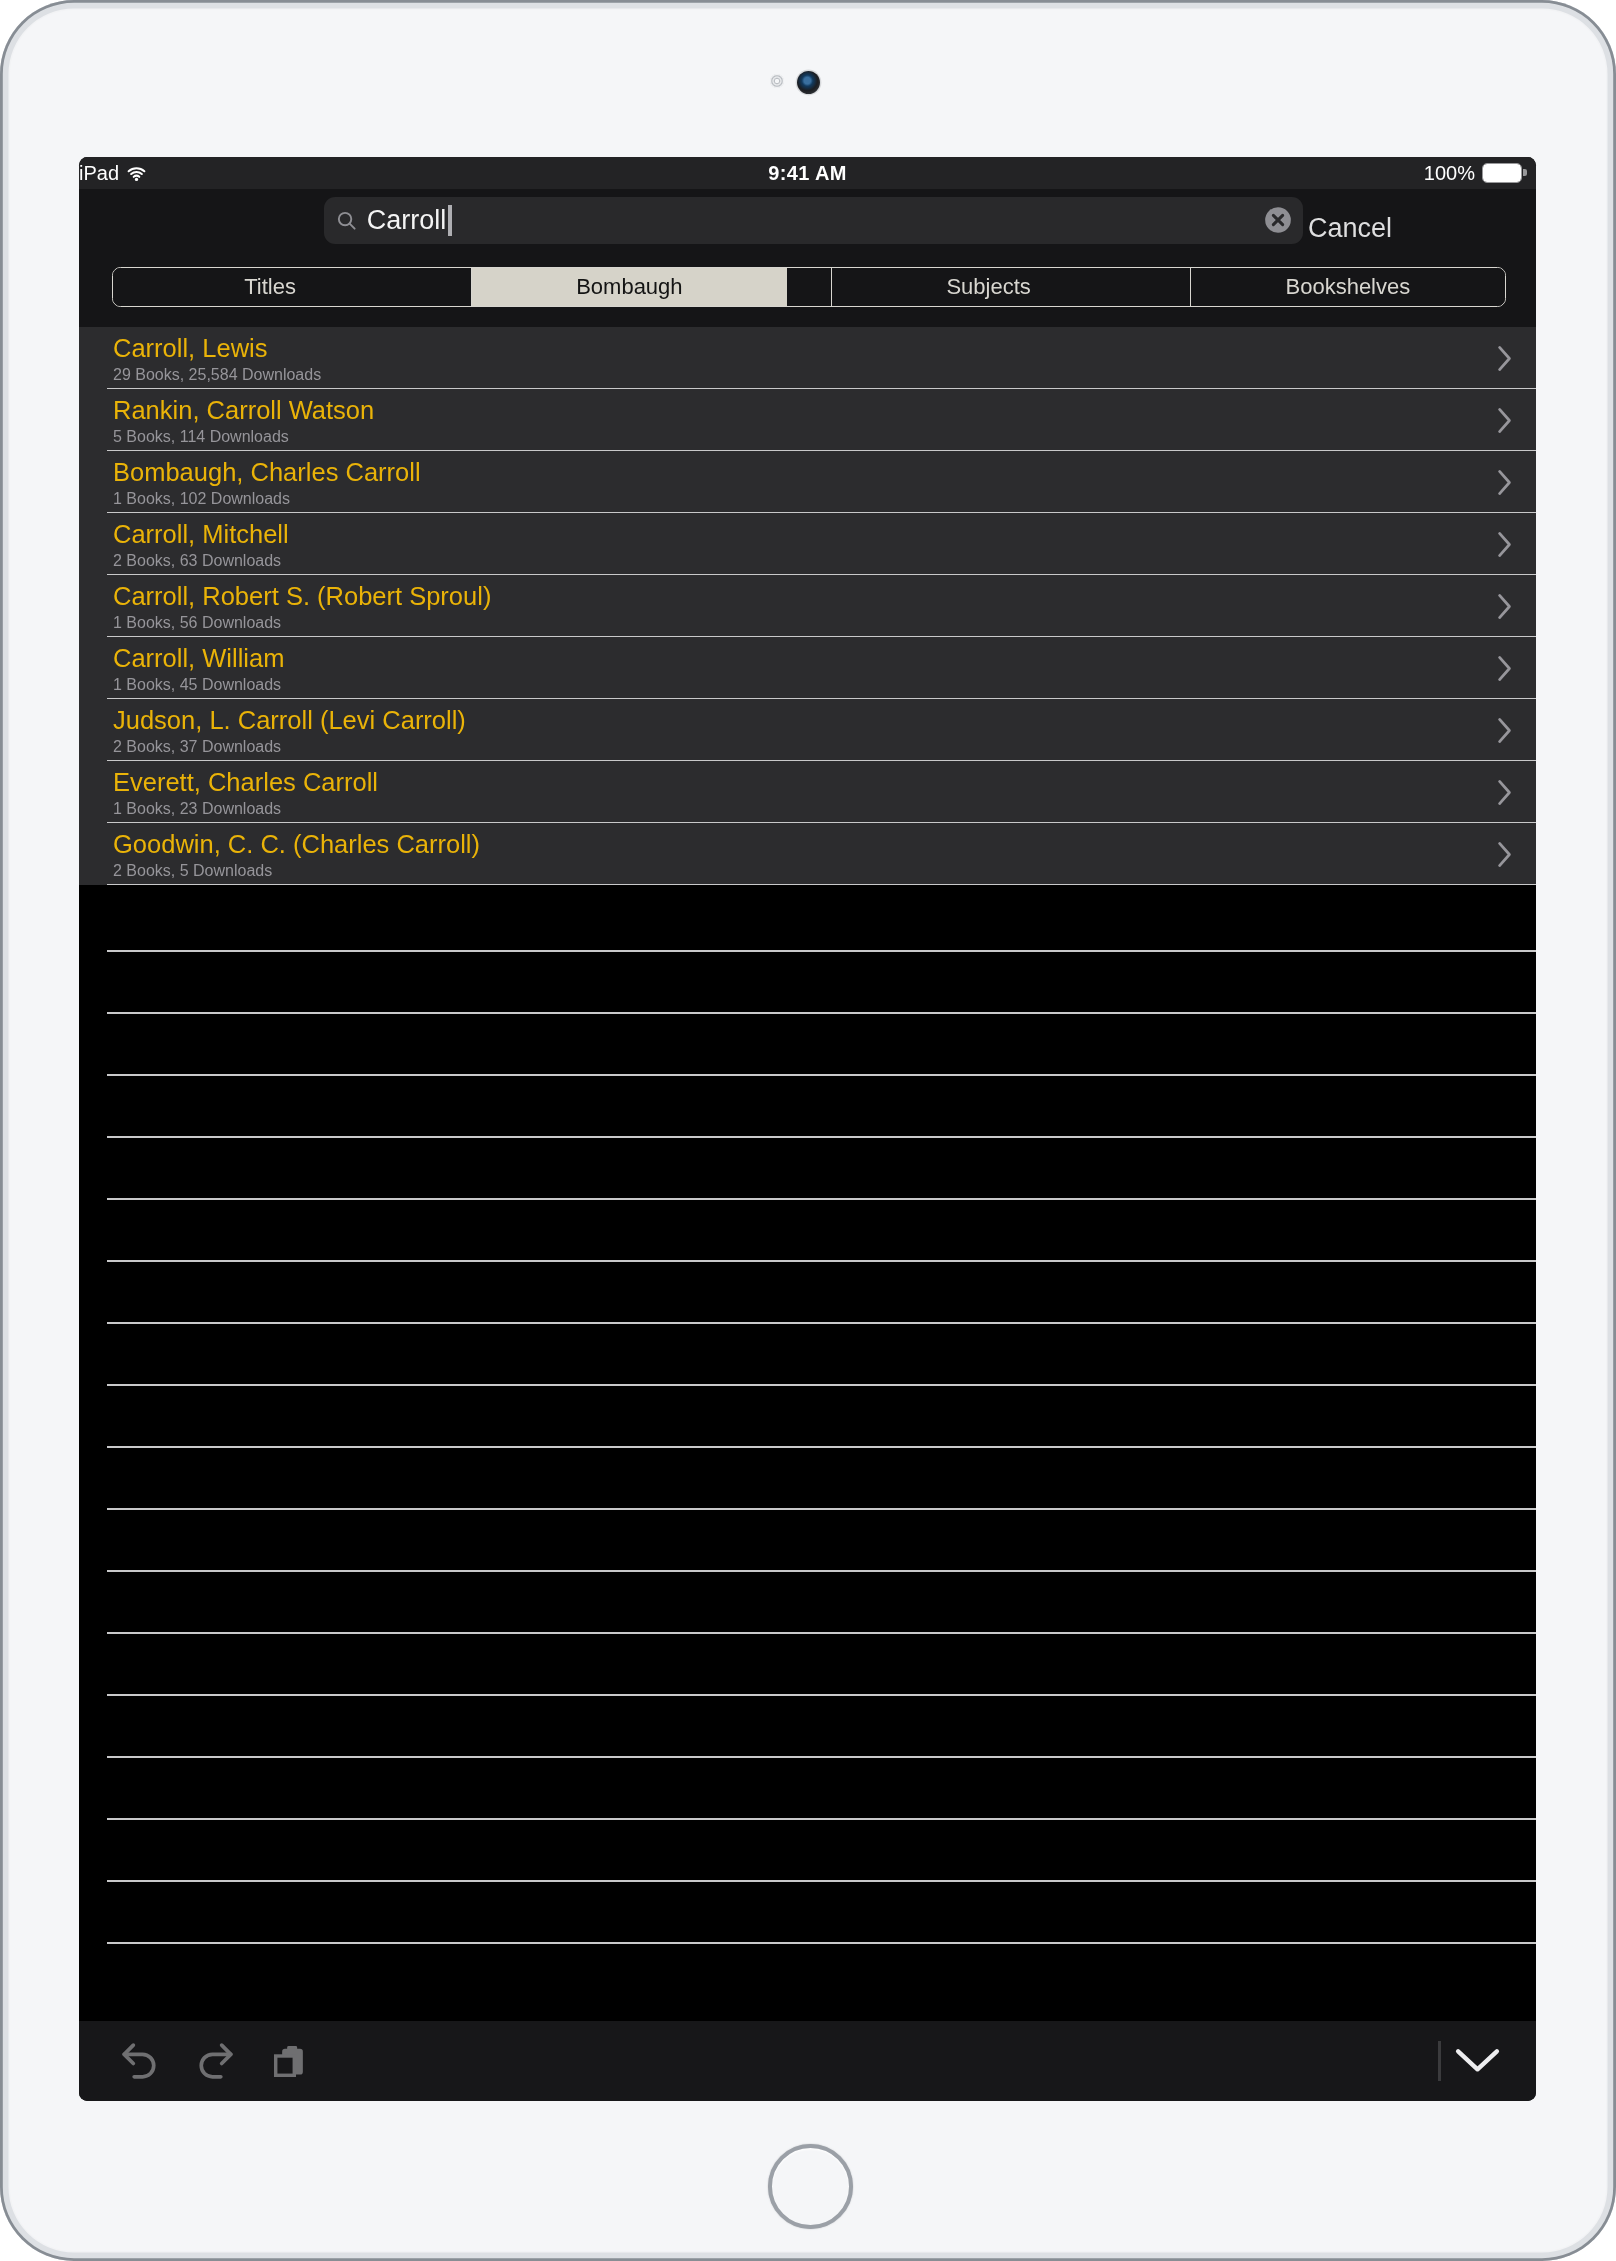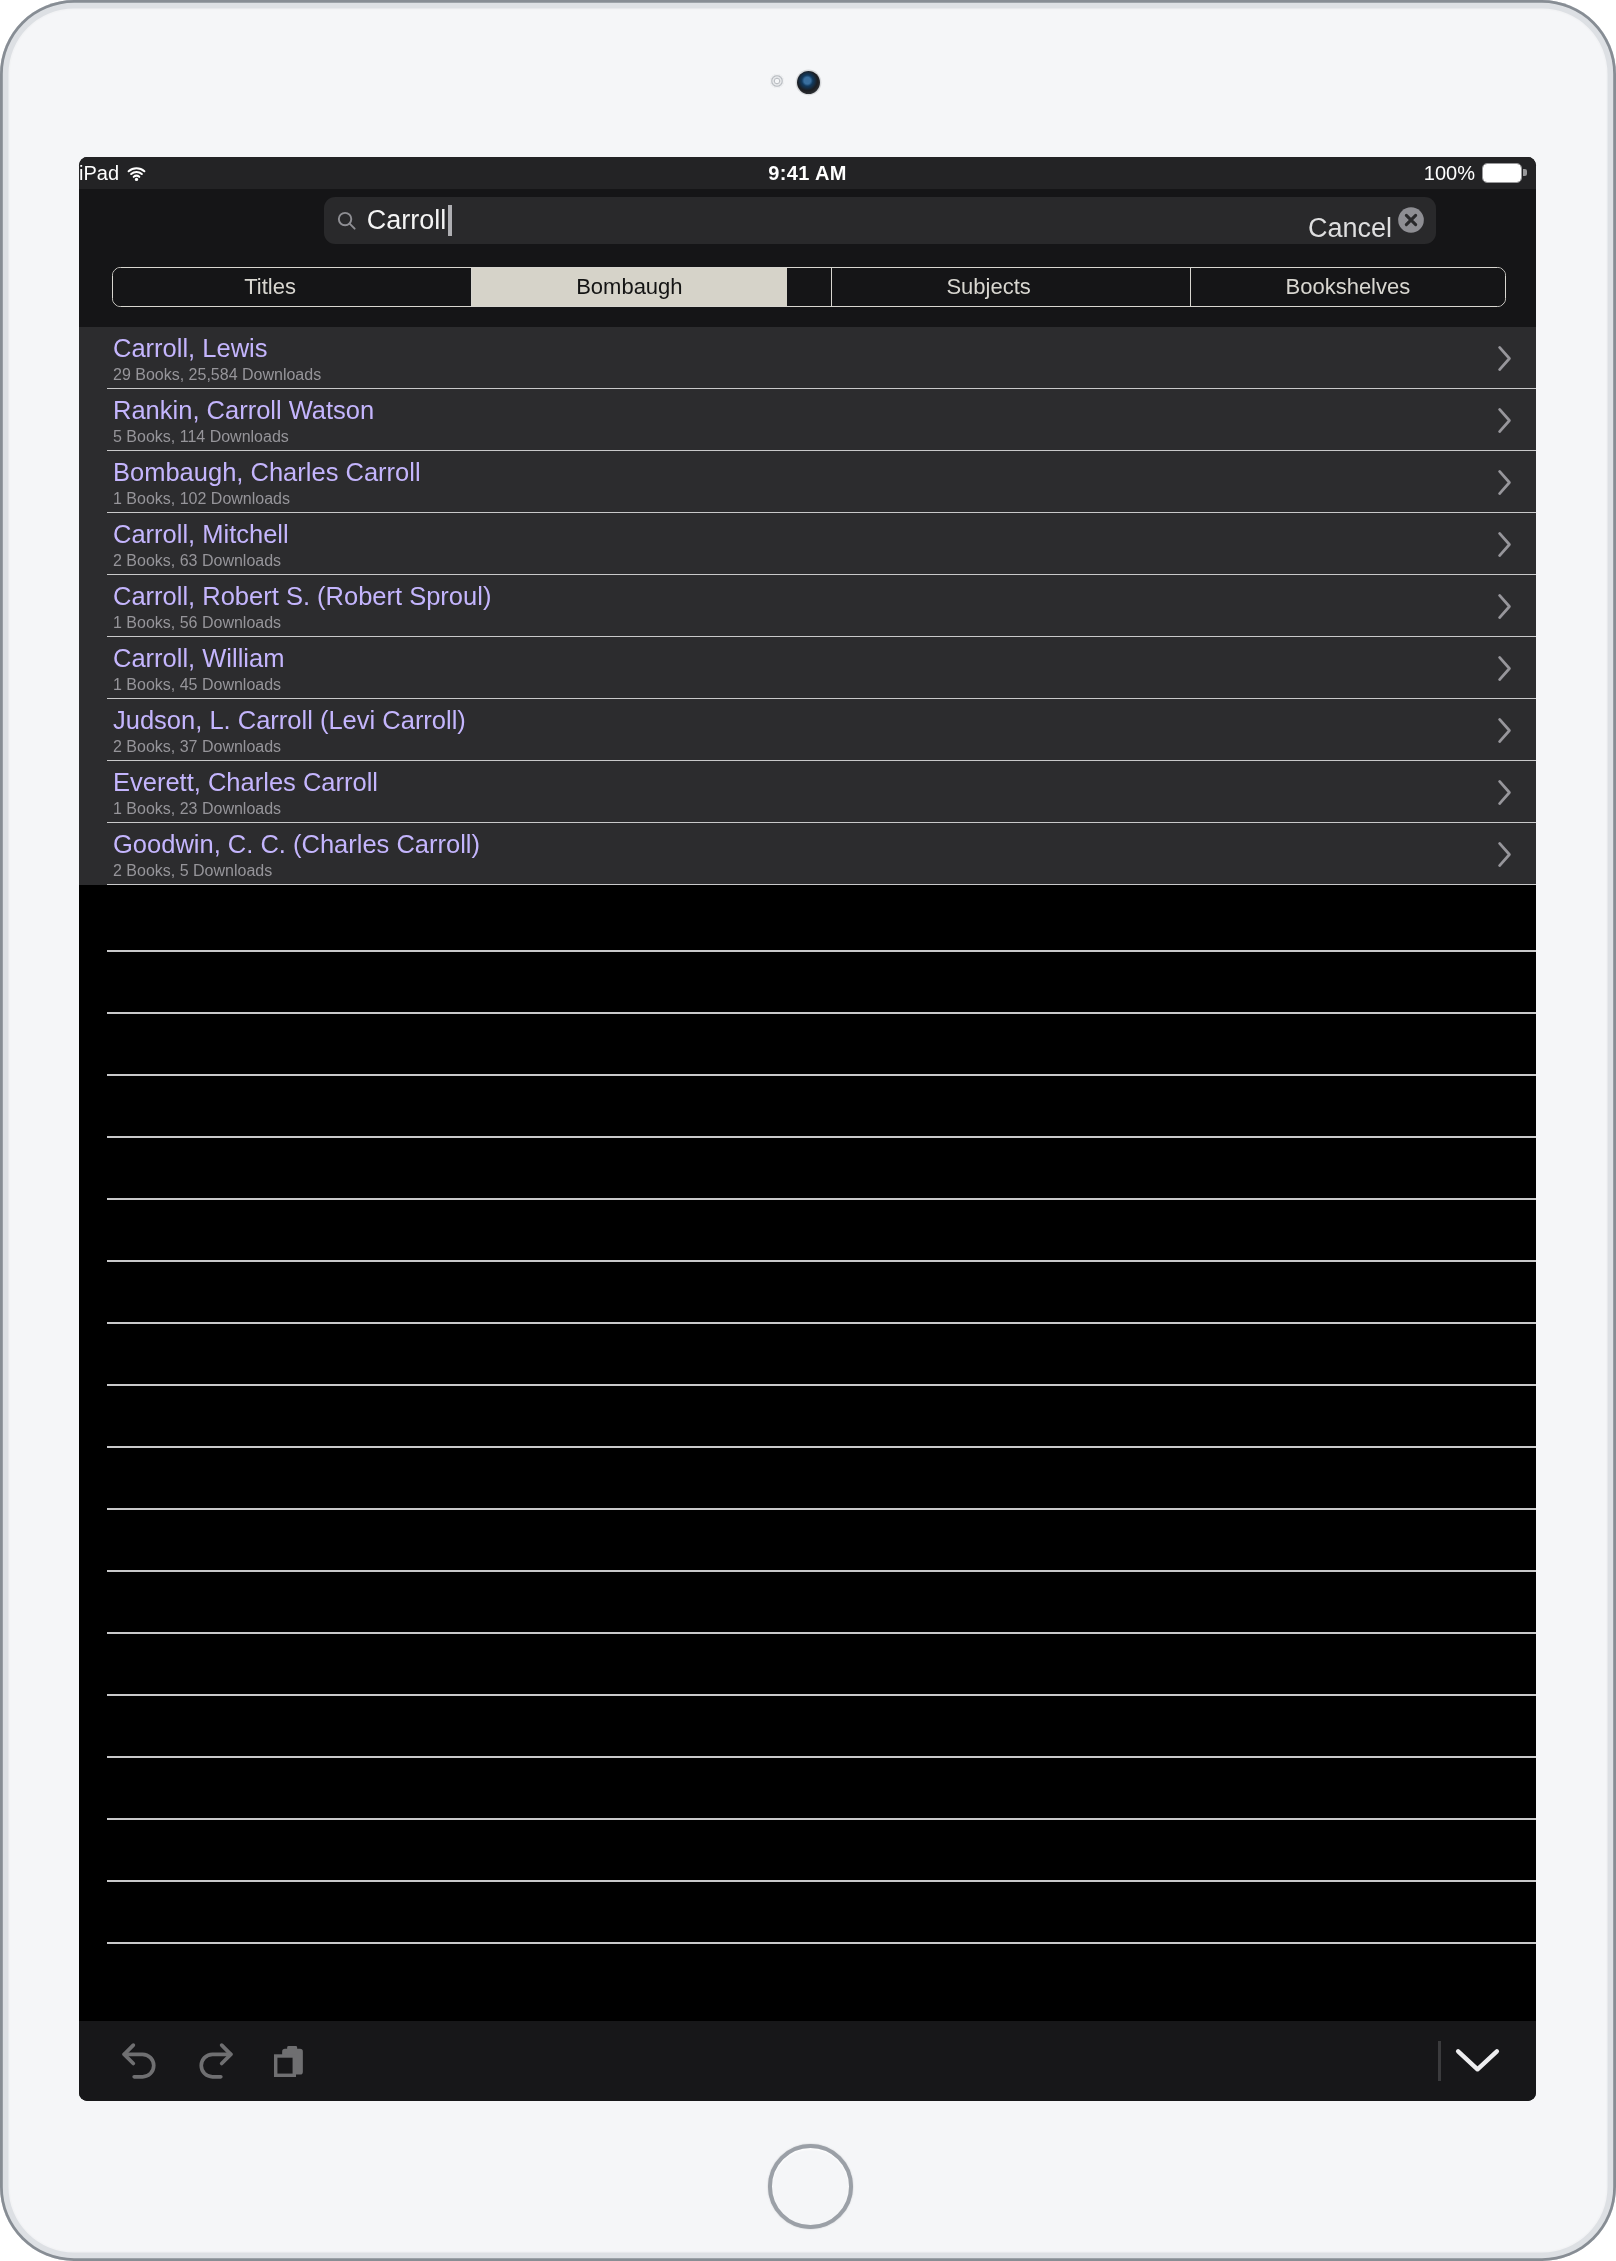--- a/index.html
+++ b/index.html
@@ -28,21 +28,21 @@
   .sb-time{position:absolute;left:0;right:0;text-align:center;font-weight:bold;letter-spacing:0.4px;}
   .sb-right{margin-left:auto;display:flex;align-items:center;gap:7px;margin-right:14px;justify-content:space-between;}
   .wifi{width:21px;height:17px;}
   .battery{position:relative;width:38px;height:18.4px;border:1.4px solid #98989a;border-radius:5px;
     background:#ffffff;background-clip:padding-box;}
   .battery:after{content:"";position:absolute;right:-5.7px;top:5px;width:3.5px;height:7px;background:#98989a;
     border-radius:0 2.1px 2.1px 0;}
 
   
   .searchsec{height:78px;background:#151517;position:relative;display:flex;align-items:center;}
-  .searchfield{position:absolute;left:245px;top:7.8px;width:1112px;height:47px;background:#29292b;
+  .searchfield{position:absolute;left:245px;top:7.8px;width:979px;height:47px;background:#29292b;
     border-radius:11.3px;display:flex;align-items:center;padding:0 11.3px;box-sizing:border-box;}
   .searchfield .sicon{width:23px;height:23px;flex:none;}
   .sval{color:#f4f4f4;font-size:27px;margin-left:8.5px;}
   .cursor{width:3.5px;height:31px;background:#aeaeb2;margin-left:2.1px;}
   .clearbtn{margin-left:auto;width:28px;height:28px;flex:none;}
   .cancel{position:absolute;left:1229px;top:0;height:78px;display:flex;align-items:center;
     color:#dededf;font-size:27px;cursor:default;}
 
   
   .segwrap{height:60px;background:#151517;}
@@ -50,21 +50,21 @@
     border-radius:8.5px;overflow:hidden;box-sizing:border-box;gap:44px;}
   .seg{flex:1;display:flex;align-items:center;justify-content:center;font-size:22px;color:#d8d6d0;
     border-left:1.4px solid #d8d6d0;background:#151517;}
   .seg:first-child{border-left:none;}
   .seg.selected{background:#d6d3c9;color:#141414;}
 
   
   .results{background:#2c2c2e;}
   .row{position:relative;height:62px;box-sizing:border-box;padding:7px 0 0 34px;}
   .row:after{content:"";position:absolute;left:28px;right:0;bottom:0;height:1.4px;background:#c9c9ca;}
-  .rname{color:#c4b5fd;font-size:25.5px;line-height:28px;}
+  .rname{color:#eab308;font-size:25.5px;line-height:28px;}
   .rdetail{color:#96959a;font-size:16px;line-height:21px;margin-top:2.1px;}
   .chev{position:absolute;right:24px;top:50%;margin-top:-13.5px;width:15px;height:27px;}
 
   
   .emptyarea{height:1075px;background:#000;}
   .emptyarea .lines{margin-left:28px;height:100%;
     background:repeating-linear-gradient(to bottom,transparent 0,transparent 60px,#c9c9ca 60px,#c9c9ca 62px);
     background-position:0 5px;}
 
   

